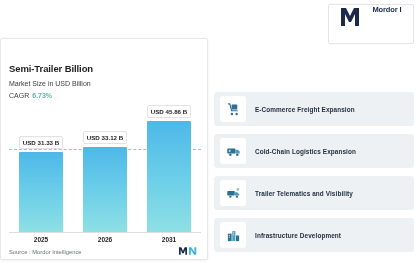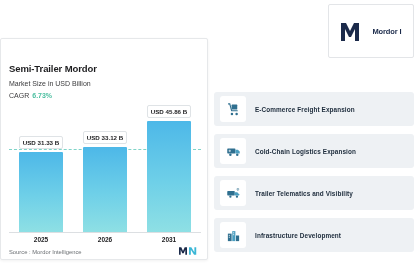--- a/index.html
+++ b/index.html
@@ -91,25 +91,25 @@
   }
   .src-logo{
     position:absolute;right:8px;bottom:3px;
     display:flex;align-items:center;
   }
   .src-logo svg{display:block;}
 
   
   .brand{
     position:absolute;right:6px;top:4px;
-    width:86px;height:54px;
+    width:86px;height:40px;
     border:1px solid #e3e5e8;
     border-radius:2px;
     background:#fff;
-    display:flex;align-items:center;justify-content:center;
+    display:flex;align-items:flex-start;justify-content:center;
     gap:12px;
     box-sizing:border-box;
   }
   .brand-mark{width:20px;height:22px;}
   .brand-text{font-size:7.5px;font-weight:bold;color:#1b2a4a;letter-spacing:-0.1px;}
 
   
   .drivers{
     position:absolute;
     left:214px; top:92px;
@@ -147,21 +147,21 @@
   <span class="brand-mark">
     <svg viewBox="0 0 20 22" width="20" height="22" aria-hidden="true">
       <path d="M1 21 L1 3 L6 3 L10 11 L14 3 L19 3 L19 21 L15 21 L15 9 L11 17 L9 17 L5 9 L5 21 Z" fill="#1b2a4a"></path>
     </svg>
   </span>
   <span class="brand-text">Mordor I</span>
 </div>
 
 <div class="chart-card">
 
-  <div class="chart-title">Semi-Trailer Mordor</div>
+  <div class="chart-title">Semi-Trailer Billion</div>
   <div class="chart-sub">Market Size in USD Billion</div>
   <div class="cagr-row">
     <span>CAGR</span><span class="cagr-val">6.73%</span>
   </div>
 
   <div class="plot">
     <div class="dash" id="dash-line" style="bottom: 83px;"></div>
     <div class="bars" id="bars">
         <div class="bar-col">
           <div class="bar-label">USD 31.33 B</div>

